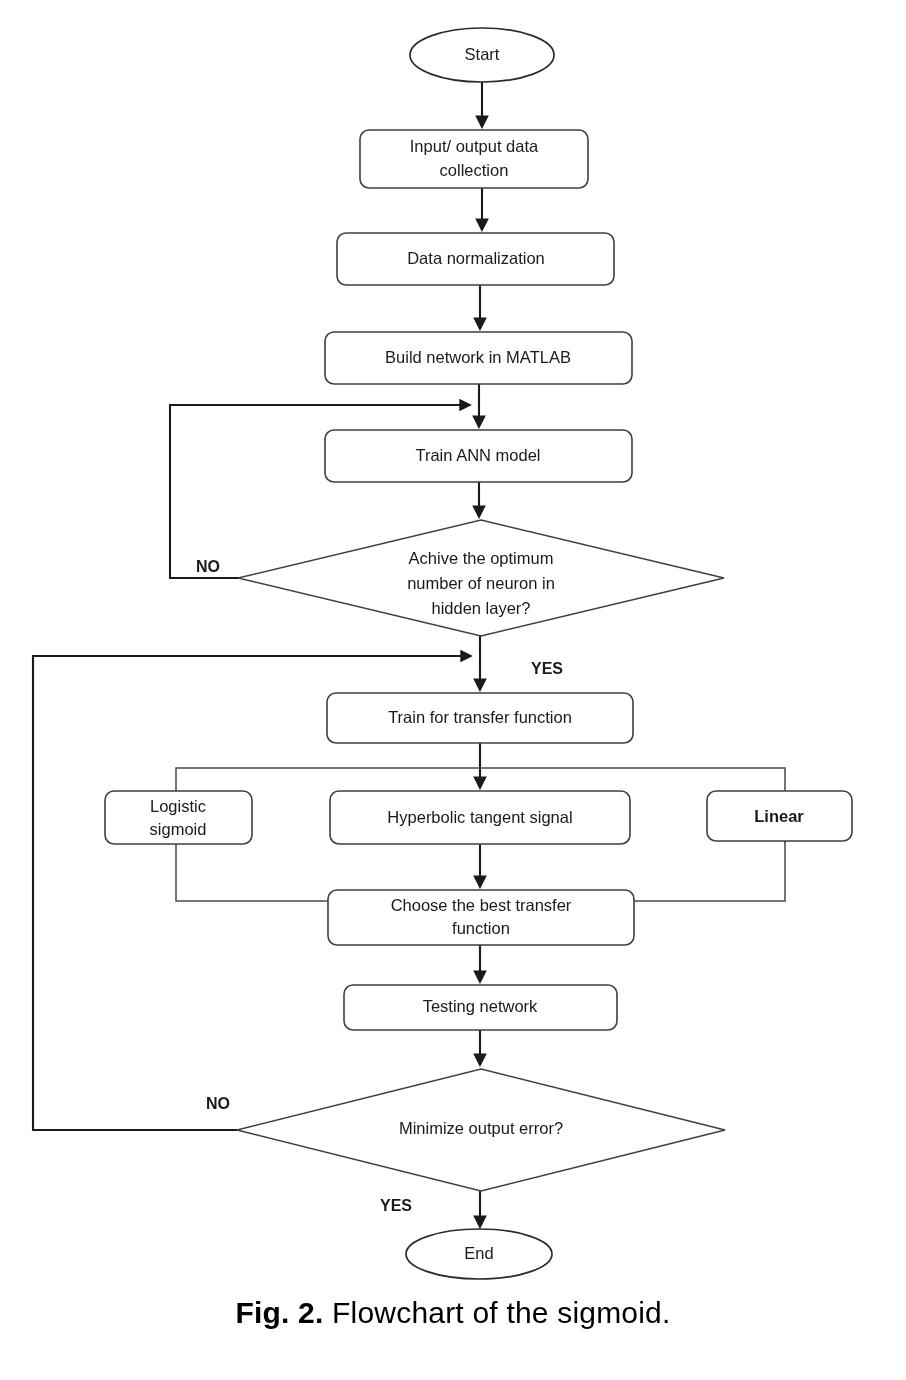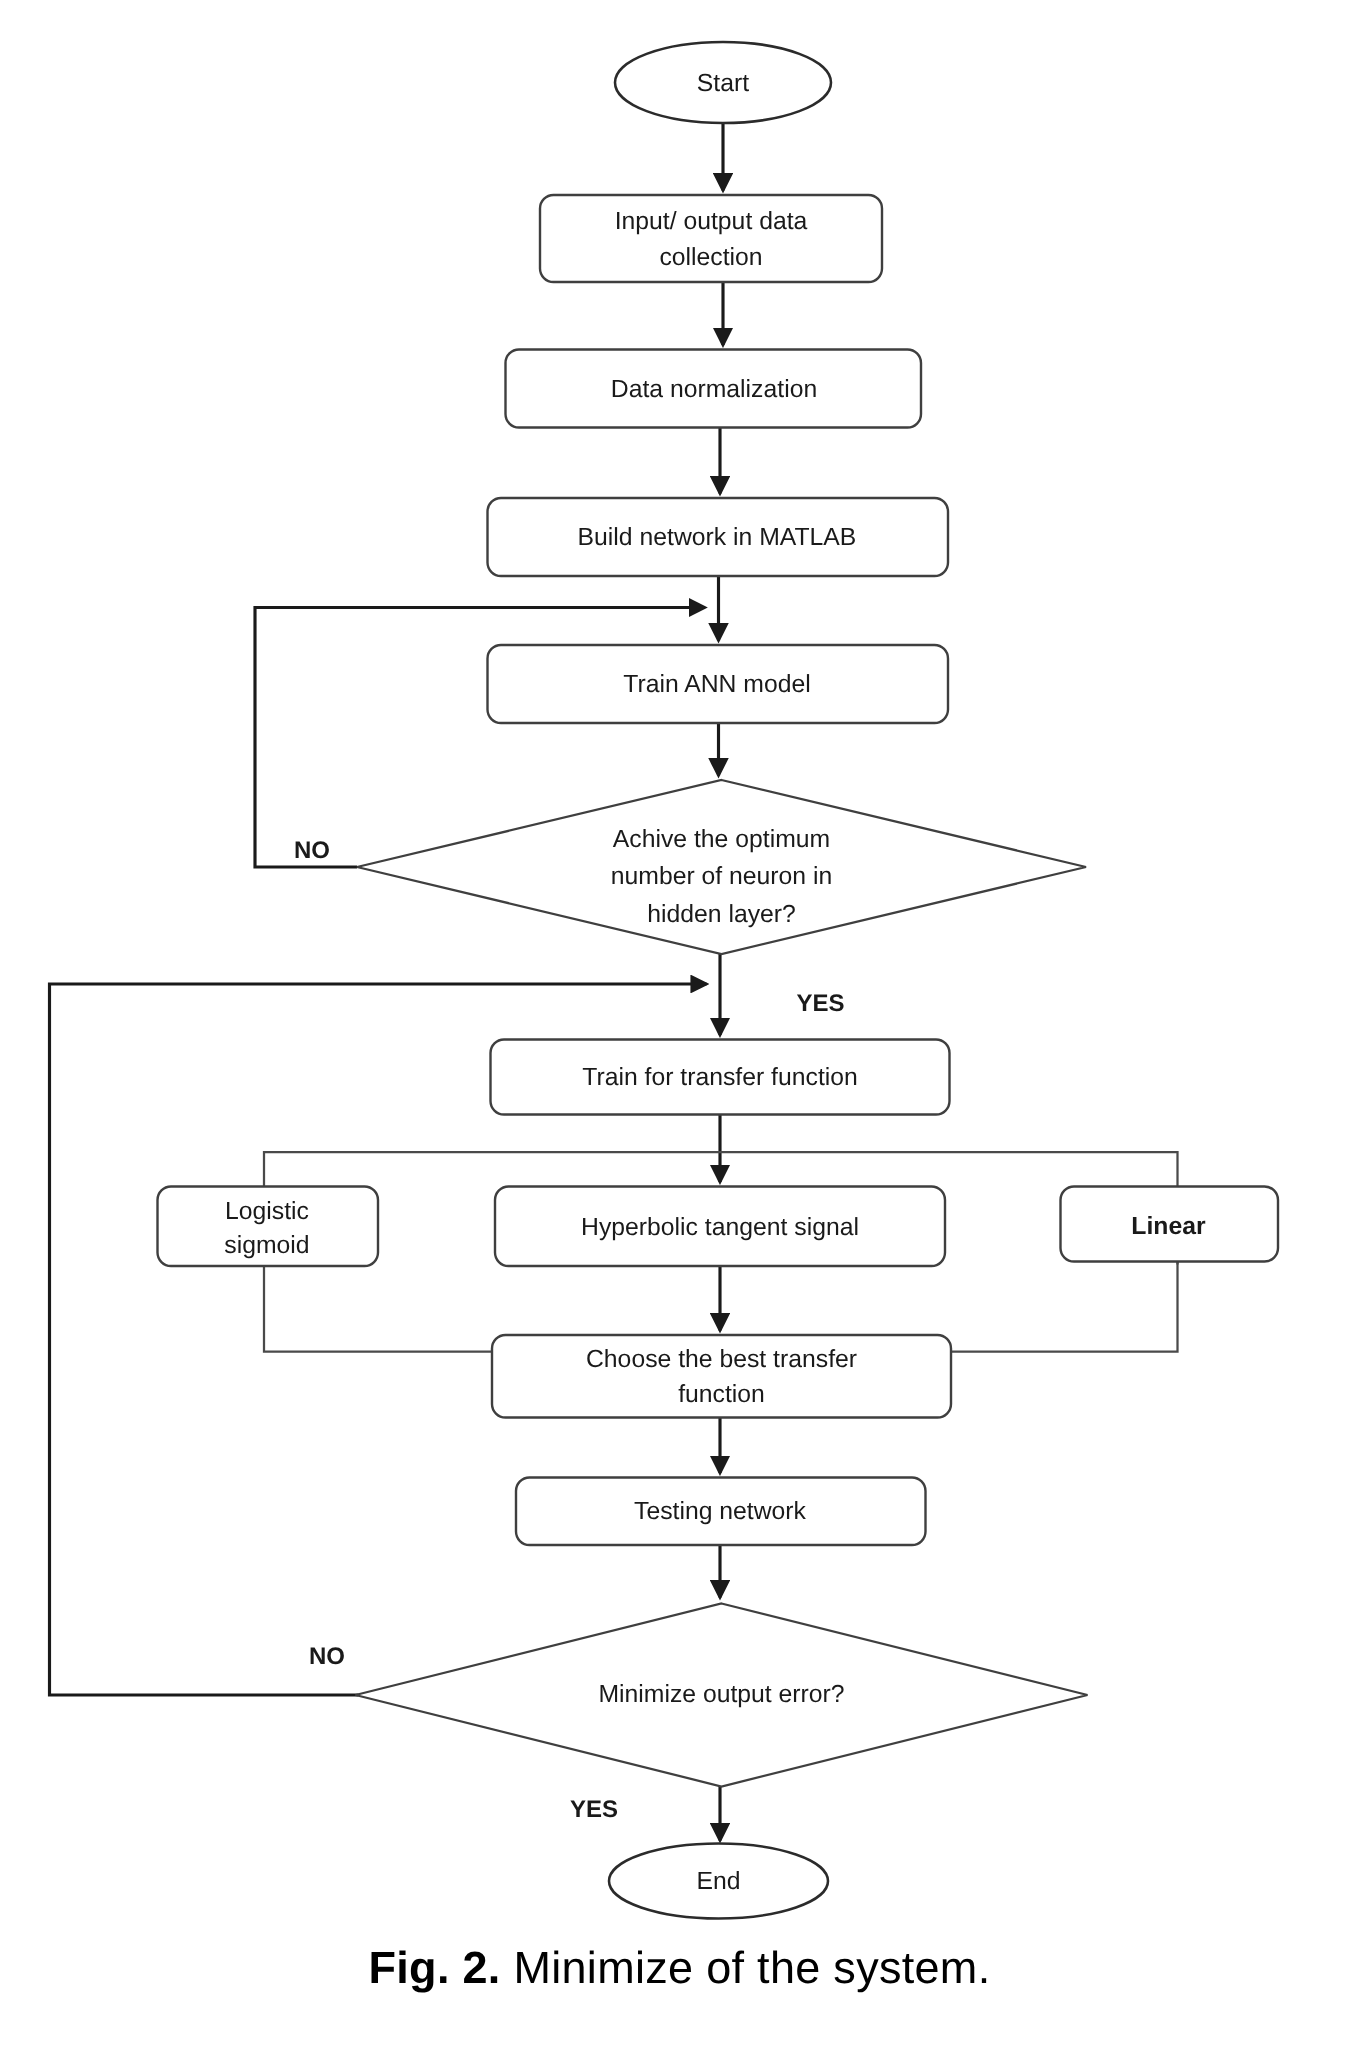--- a/index.html
+++ b/index.html
@@ -201,16 +201,16 @@
 
     <g>
       <text class="branch-label" x="208" y="568">NO</text>
       <text class="branch-label" x="547" y="670">YES</text>
       <text class="branch-label" x="218" y="1105">NO</text>
       <text class="branch-label" x="396" y="1207">YES</text>
     </g>
   </svg>
 
   <div class="caption">
-    <span class="caption-lead">Fig. 2.</span><span> Minimize of the system.</span>
+    <span class="caption-lead">Fig. 2.</span><span> Flowchart of the sigmoid.</span>
   </div>
 
 </div>
 
 </body></html>

